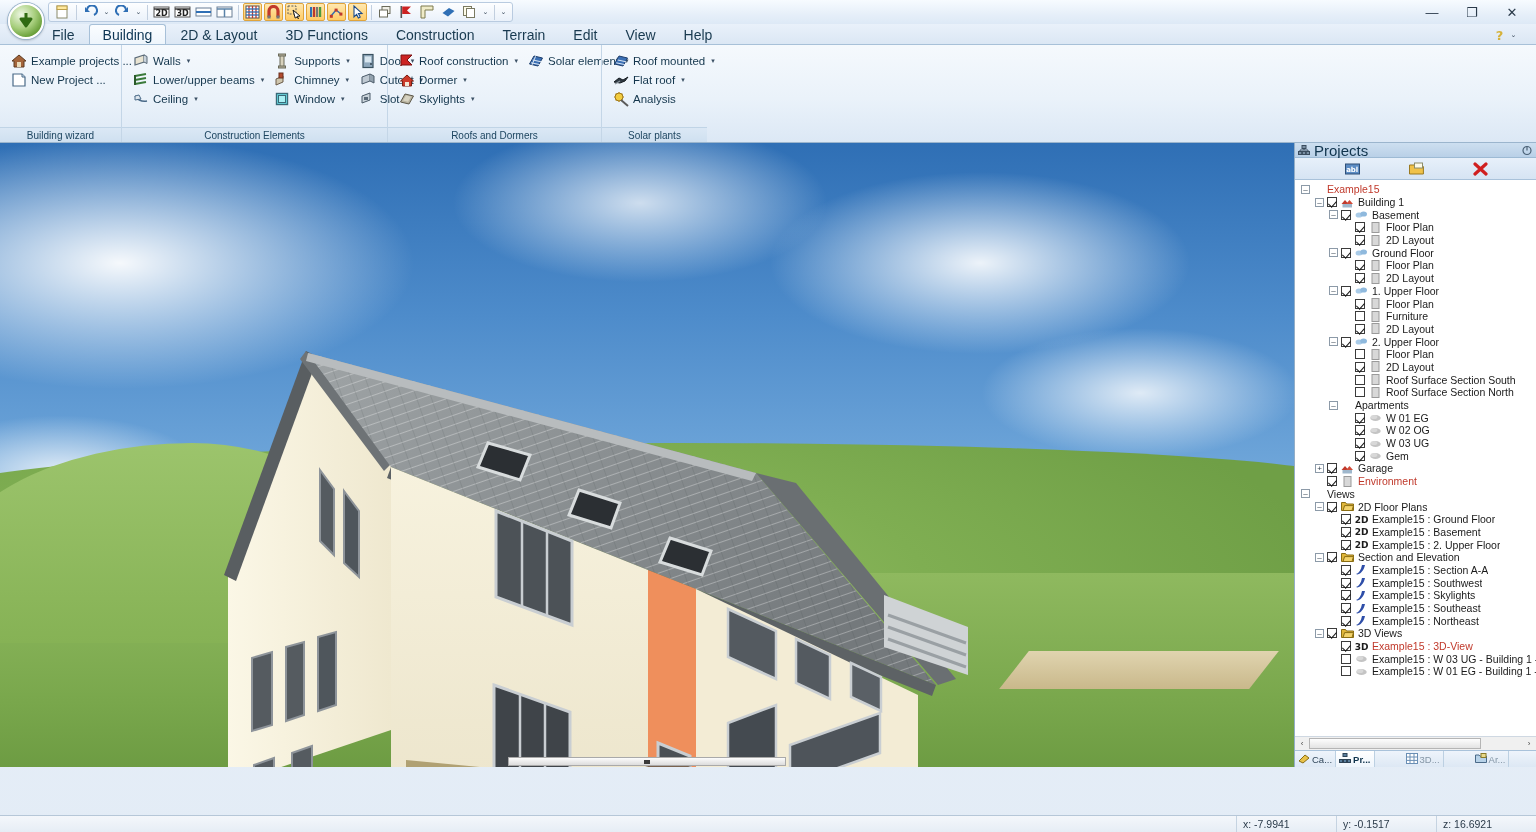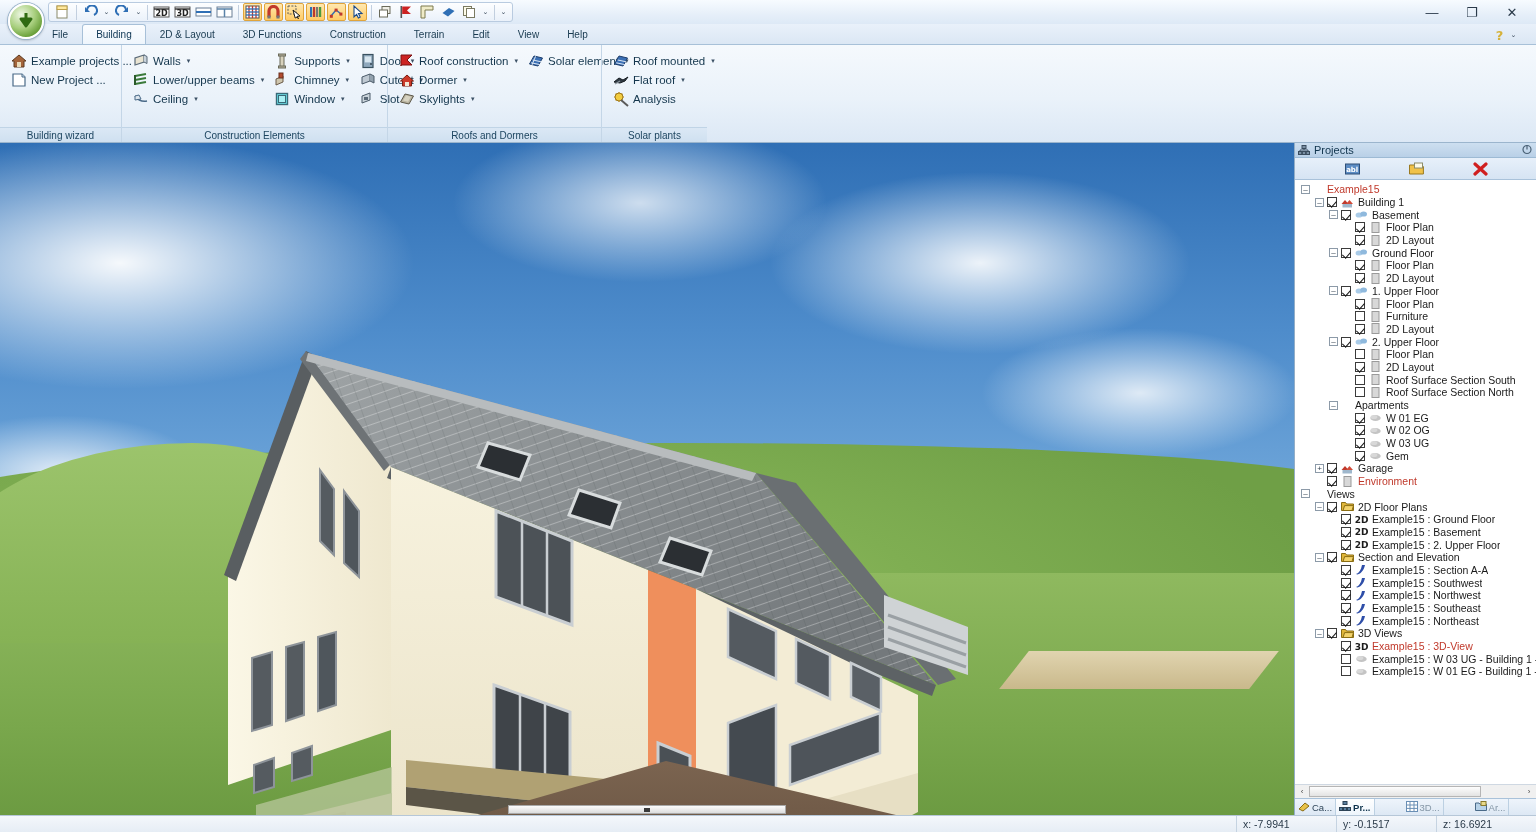--- a/index.html
+++ b/index.html
@@ -82,21 +82,21 @@
     padding-left: 38px;
     background: linear-gradient(#e9f1fa, #dbe7f4);
     border-bottom: 1px solid #a7c0d8;
     position: relative;
     flex: none;
   }
   .tab {
     height: 20px;
     padding: 0 13px;
     display: flex; align-items: center;
-    font-size: 10px;
+    font-size: 14px;
     color: #18394f;
     border: 1px solid transparent;
     border-bottom: none;
     border-radius: 3px 3px 0 0;
   }
   .tab.selected {
     background: linear-gradient(#fbfdff, #eef5fc);
     border-color: #a7c0d8;
     color: #0d3553;
   }
@@ -216,21 +216,21 @@
     background: linear-gradient(#e4edf7, #dbe7f3);
     border-left: 1px solid #93aec7;
   }
   .dock-title {
     height: 15px;
     display: flex; align-items: center;
     gap: 4px;
     padding: 0 3px;
     background: linear-gradient(#cddff0, #b9d0e7);
     border-bottom: 1px solid #9dbad4;
-    font-size: 11px;
+    font-size: 15px;
     color: #10344d;
   }
   .dock-title .spacer { flex: 1; }
   .dock-toolbar {
     height: 22px;
     display: flex; align-items: center; gap: 5px;
     padding: 0 6px;
     background: linear-gradient(#e7f0fa, #d6e4f3);
     border-bottom: 1px solid #a9c2da;
   }
@@ -322,20 +322,21 @@
   .statusbar {
     height: 17px;
     flex: none;
     display: flex;
     align-items: center;
     justify-content: flex-end;
     background: linear-gradient(#f4f7fb, #e6edf5);
     border-top: 1px solid #b6c7d8;
     font-size: 10.5px;
     color: #2b3b4a;
+    margin-top: 48px;
   }
   .scell {
     width: 100px;
     padding: 0 6px;
     border-left: 1px solid #c5d3e1;
     height: 16px;
     display: flex; align-items: center;
   }
 
   
@@ -1247,21 +1248,21 @@
             <span class="tlabel">Example15 : Southwest</span>
           </div>
           <div class="tnode" style="padding-left: 32px;">
             <span class="texp none"></span>
             <span class="tcb on"></span>
             <span class="ticon">
               <svg width="13" height="11" viewBox="0 0 13 11">
                 <path d="M1 10 C4 9 6 6 7 1 L10 1 C9 6 6 9.6 2.5 10.6 Z" fill="#2e4ea8"></path>
               </svg>
             </span>
-            <span class="tlabel">Example15 : Northwest</span>
+            <span class="tlabel">Example15 : Skylights</span>
           </div>
           <div class="tnode" style="padding-left: 32px;">
             <span class="texp none"></span>
             <span class="tcb on"></span>
             <span class="ticon">
               <svg width="13" height="11" viewBox="0 0 13 11">
                 <path d="M1 10 C4 9 6 6 7 1 L10 1 C9 6 6 9.6 2.5 10.6 Z" fill="#2e4ea8"></path>
               </svg>
             </span>
             <span class="tlabel">Example15 : Southeast</span>

